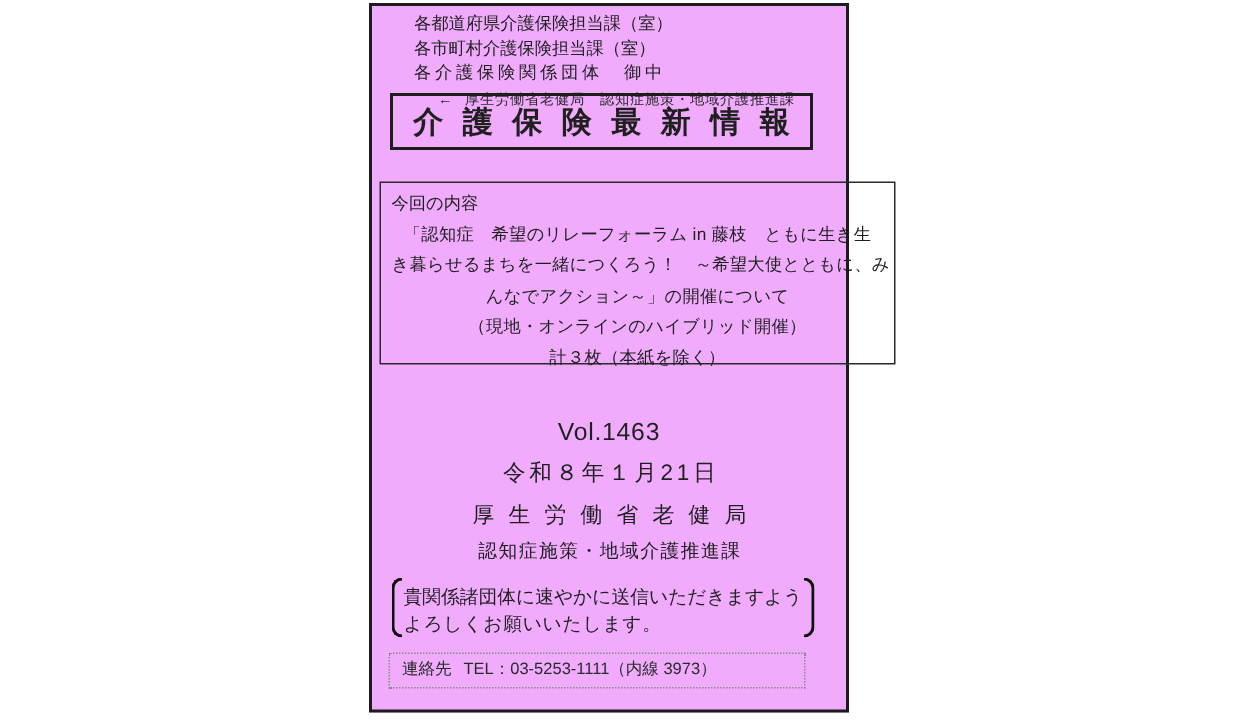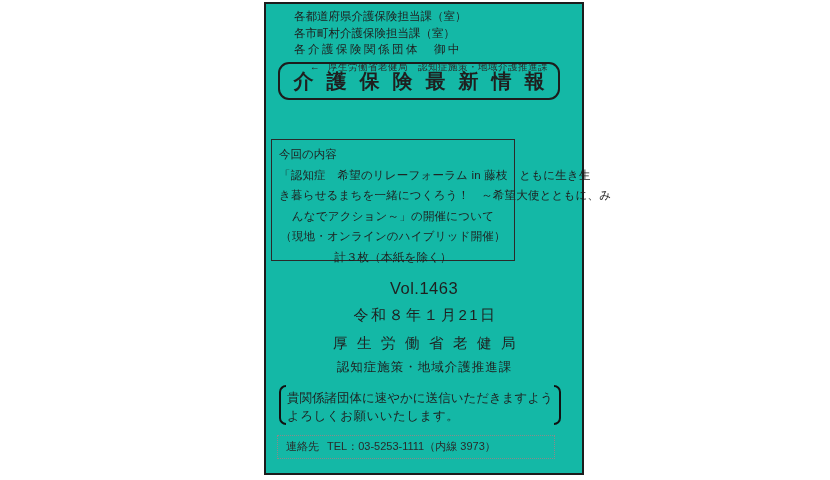--- a/index.html
+++ b/index.html
@@ -10,26 +10,26 @@
     width: 830px;
     height: 480px;
     background: #ffffff;
     position: relative;
     font-family: "Liberation Sans", "DejaVu Sans", sans-serif;
     color: #1f1f1f;
     overflow: hidden;
   }
   .doc {
     position: absolute;
-    left: 264px;
+    left: 246px;
     top: 2px;
     width: 316px;
     height: 469px;
     border: 2px solid #1c1c1c;
-    background: #14b8a6;
+    background: #f0abfc;
     box-sizing: content-box;
   }
   
   .header {
     position: absolute;
     top: 4px;
     left: 28px;
     font-size: 11.5px;
     line-height: 16.5px;
     white-space: nowrap;
@@ -48,45 +48,44 @@
     margin-right: 8px;
   }
   
   .title-box {
     position: absolute;
     top: 58px;
     left: 12px;
     width: 282px;
     height: 38px;
     border: 2.5px solid #1c1c1c;
-    border-radius: 11px;
+    border-radius: 0;
     display: flex;
     align-items: center;
     justify-content: center;
     font-size: 20px;
     font-weight: bold;
     letter-spacing: 13px;
     padding-left: 13px;
     box-sizing: border-box;
     white-space: nowrap;
   }
   
   .contents-box {
     position: absolute;
     top: 117px;
     left: 5px;
-    width: 244px;
+    width: 344px;
     height: 122px;
     border: 1.5px solid #2a2a2a;
     box-sizing: border-box;
     padding: 4px 7px;
     font-size: 11.5px;
     line-height: 20.5px;
     white-space: nowrap;
-    margin-top: 18px;
   }
   .contents-heading { text-align: left; }
   .contents-line { text-align: center; letter-spacing: 0.2px; }
   
   .centered-line {
     position: absolute;
     left: 0;
     width: 100%;
     text-align: center;
     box-sizing: border-box;

